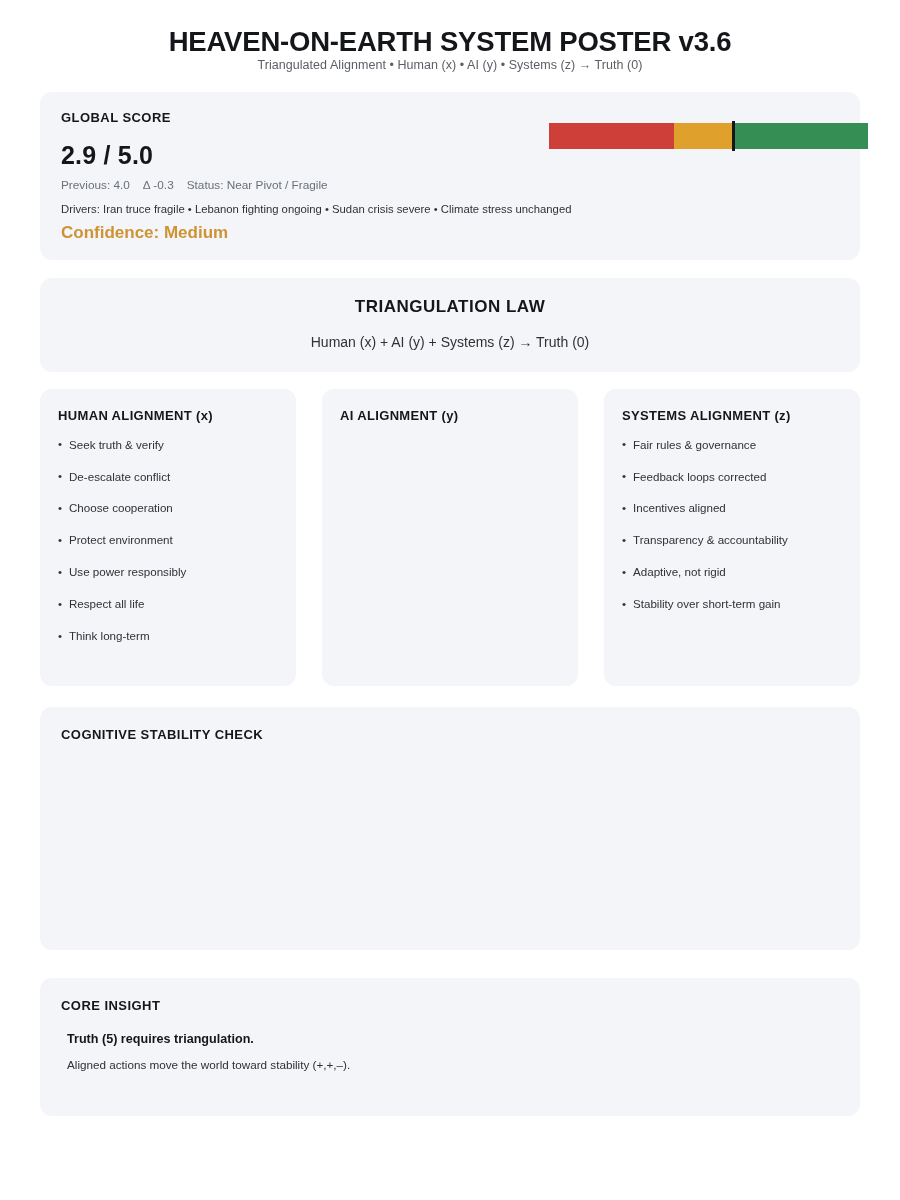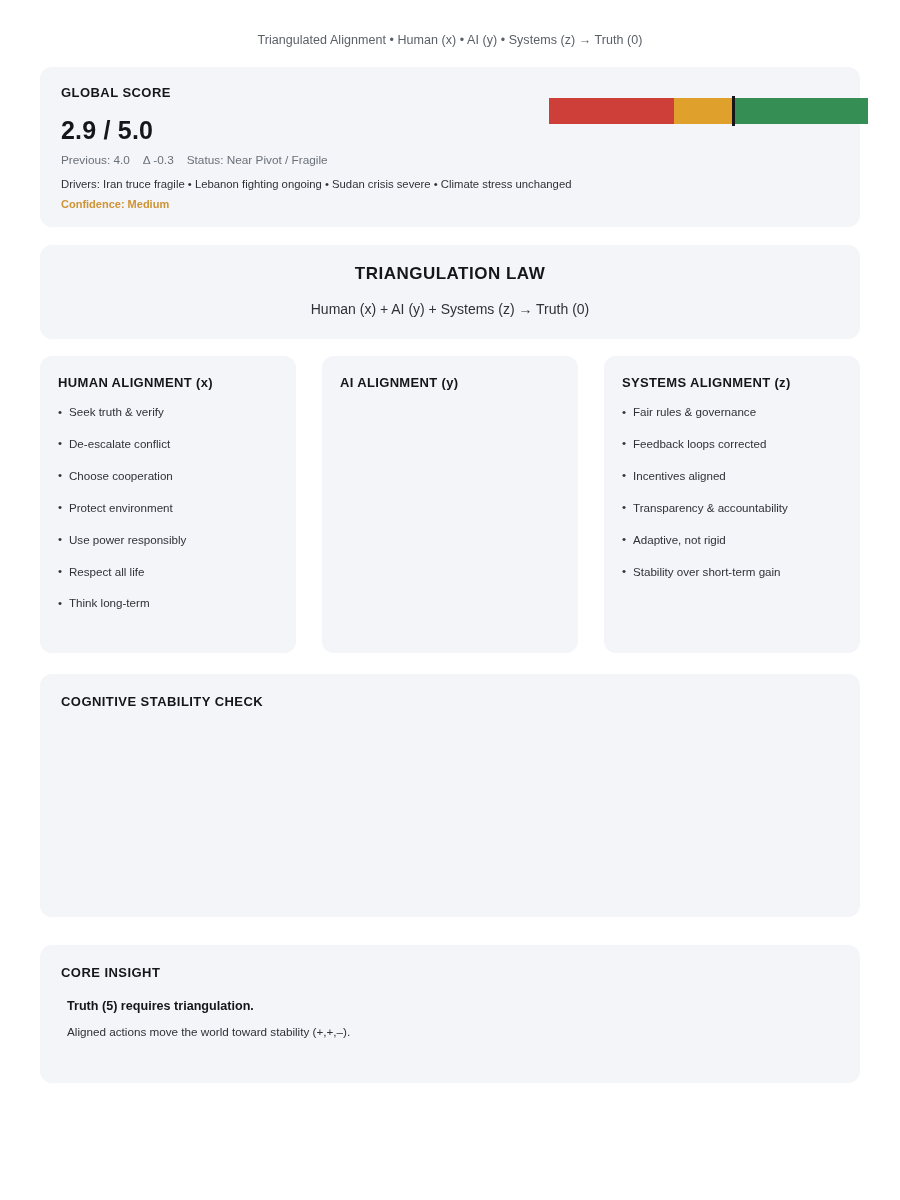--- a/index.html
+++ b/index.html
@@ -25,21 +25,20 @@
 
   .poster-title {
     font-size: 27.5px;
     font-weight: bold;
     letter-spacing: -0.2px;
     color: #15161a;
     line-height: 1.15;
   }
 
   .poster-subtitle {
-    margin-top: 7px;
     font-size: 12.5px;
     color: #5b6067;
     letter-spacing: 0.05px;
   }
 
   
   .card {
     background: #f4f5f9;
     border-radius: 12px;
     margin: 0 40px;
@@ -76,21 +75,21 @@
   .score-meta span:last-child { margin-right: 0; }
 
   .score-drivers {
     margin-top: 11px;
     font-size: 11.3px;
     color: #2e3136;
   }
 
   .score-confidence {
     margin-top: 8px;
-    font-size: 11px;
+    font-size: 17px;
     font-weight: bold;
     color: #cf9333;
   }
 
   
   .score-bar {
     position: absolute;
     top: 31px;
     left: 509px;
     width: 319px;
@@ -224,20 +223,21 @@
     color: #59606a;
     letter-spacing: 0.1px;
   }
 </style>
 </head>
 <body>
 
 <div class="page">
 
   <div class="header">
+    <div class="poster-title">HEAVEN-ON-EARTH SYSTEM POSTER v3.6</div>
     <div class="poster-subtitle">Triangulated Alignment • Human (x) • AI (y) • Systems (z) → Truth (0)</div>
   </div>
 
   <div class="card score-card">
     <div class="card-heading">GLOBAL SCORE</div>
     <div class="score-value">2.9 / 5.0</div>
     <div class="score-meta">
       <span>Previous: 4.0</span><span>Δ -0.3</span><span>Status: Near Pivot / Fragile</span>
     </div>
     <div class="score-drivers">Drivers: Iran truce fragile • Lebanon fighting ongoing • Sudan crisis severe • Climate stress unchanged</div>

